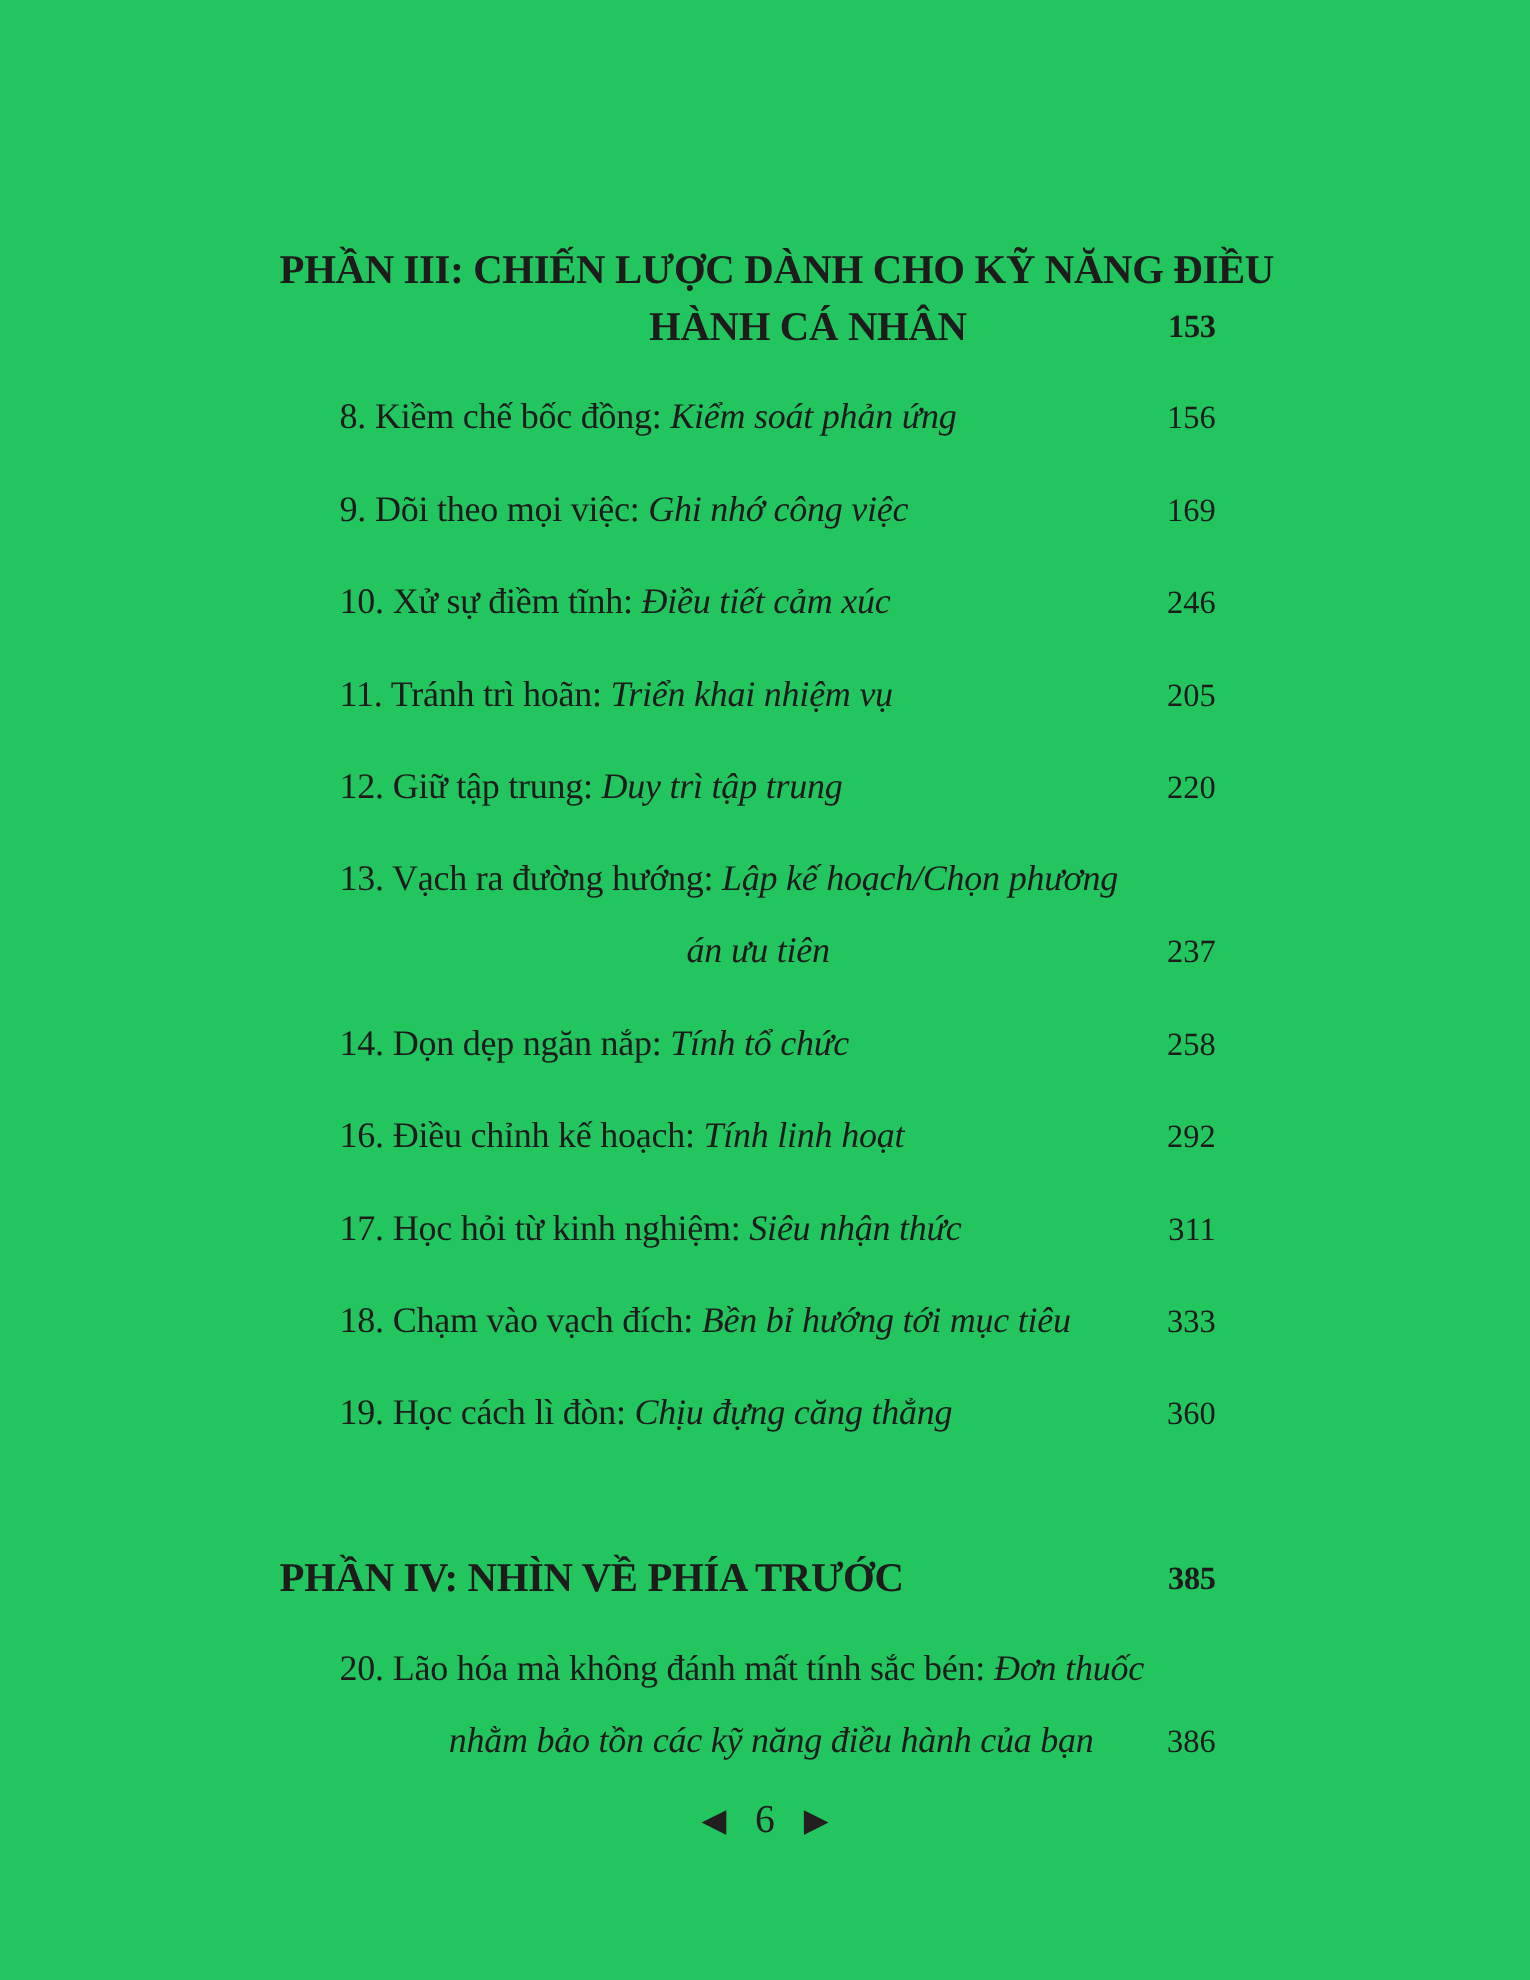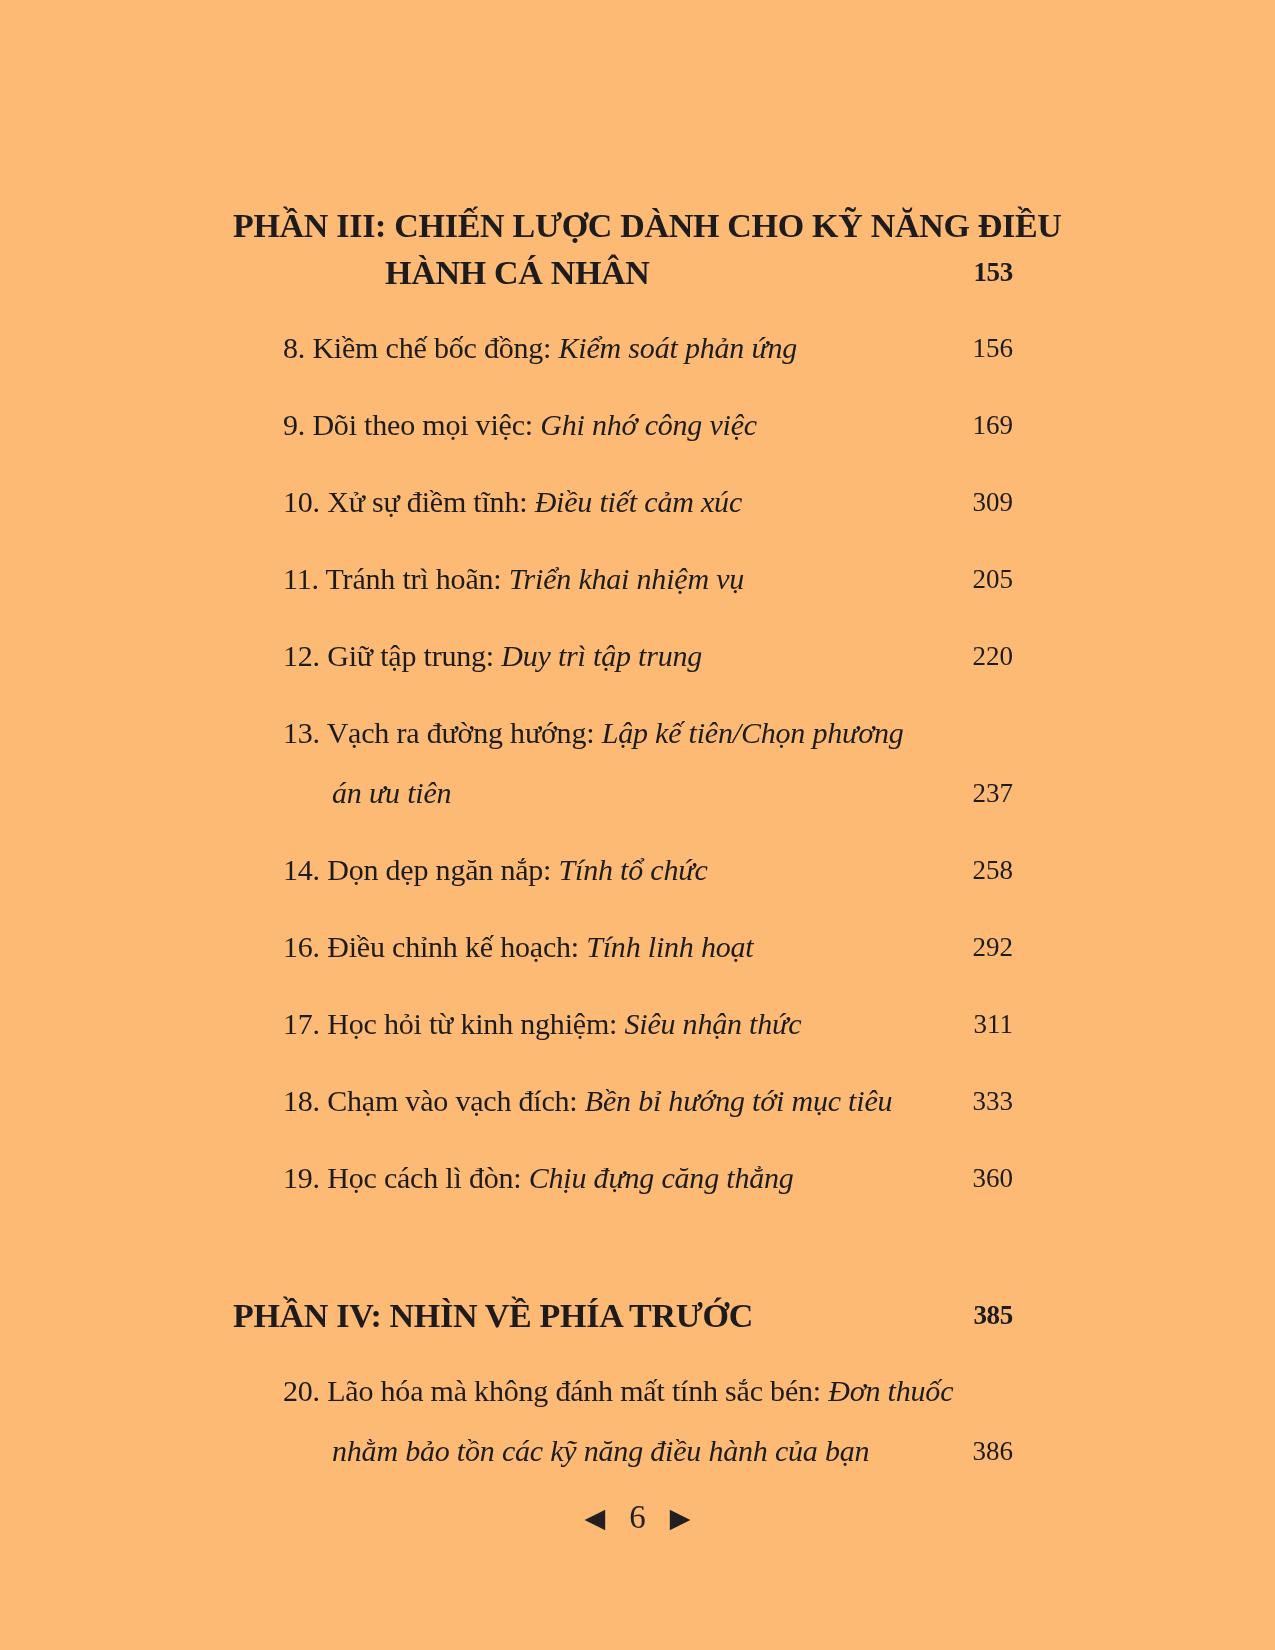--- a/index.html
+++ b/index.html
@@ -4,23 +4,24 @@
 <style>
   html, body { margin: 0; padding: 0; }
   body {
     background: #e8e8e8;
     font-family: "Liberation Serif", "DejaVu Serif", serif;
   }
   .page {
     position: relative;
     width: 1275px;
     height: 1650px;
-    background: #fdba74;
+    background: #22c55e;
     color: #1d1b1c;
     overflow: hidden;
+    text-align: center;
   }
   .toc {
     position: absolute;
     left: 233px;
     top: 202px;
     width: 780px;
   }
   .entry {
     display: flex;
     justify-content: space-between;
@@ -110,37 +111,37 @@
       <div class="entry chapter">
         <div class="entry-text">
           <div class="cline"><span>9. Dõi theo mọi việc: </span><span class="it">Ghi nhớ công việc</span></div>
         </div>
         <div class="pageno">169</div>
       </div>
       <div class="entry chapter">
         <div class="entry-text">
           <div class="cline"><span>10. Xử sự điềm tĩnh: </span><span class="it">Điều tiết cảm xúc</span></div>
         </div>
-        <div class="pageno">309</div>
+        <div class="pageno">246</div>
       </div>
       <div class="entry chapter">
         <div class="entry-text">
           <div class="cline"><span>11. Tránh trì hoãn: </span><span class="it">Triển khai nhiệm vụ</span></div>
         </div>
         <div class="pageno">205</div>
       </div>
       <div class="entry chapter">
         <div class="entry-text">
           <div class="cline"><span>12. Giữ tập trung: </span><span class="it">Duy trì tập trung</span></div>
         </div>
         <div class="pageno">220</div>
       </div>
       <div class="entry chapter">
         <div class="entry-text">
-          <div class="cline"><span>13. Vạch ra đường hướng: </span><span class="it">Lập kế tiên/Chọn phương</span></div>
+          <div class="cline"><span>13. Vạch ra đường hướng: </span><span class="it">Lập kế hoạch/Chọn phương</span></div>
           <div class="cline cont"><span class="it">án ưu tiên</span></div>
         </div>
         <div class="pageno">237</div>
       </div>
       <div class="entry chapter">
         <div class="entry-text">
           <div class="cline"><span>14. Dọn dẹp ngăn nắp: </span><span class="it">Tính tổ chức</span></div>
         </div>
         <div class="pageno">258</div>
       </div>

